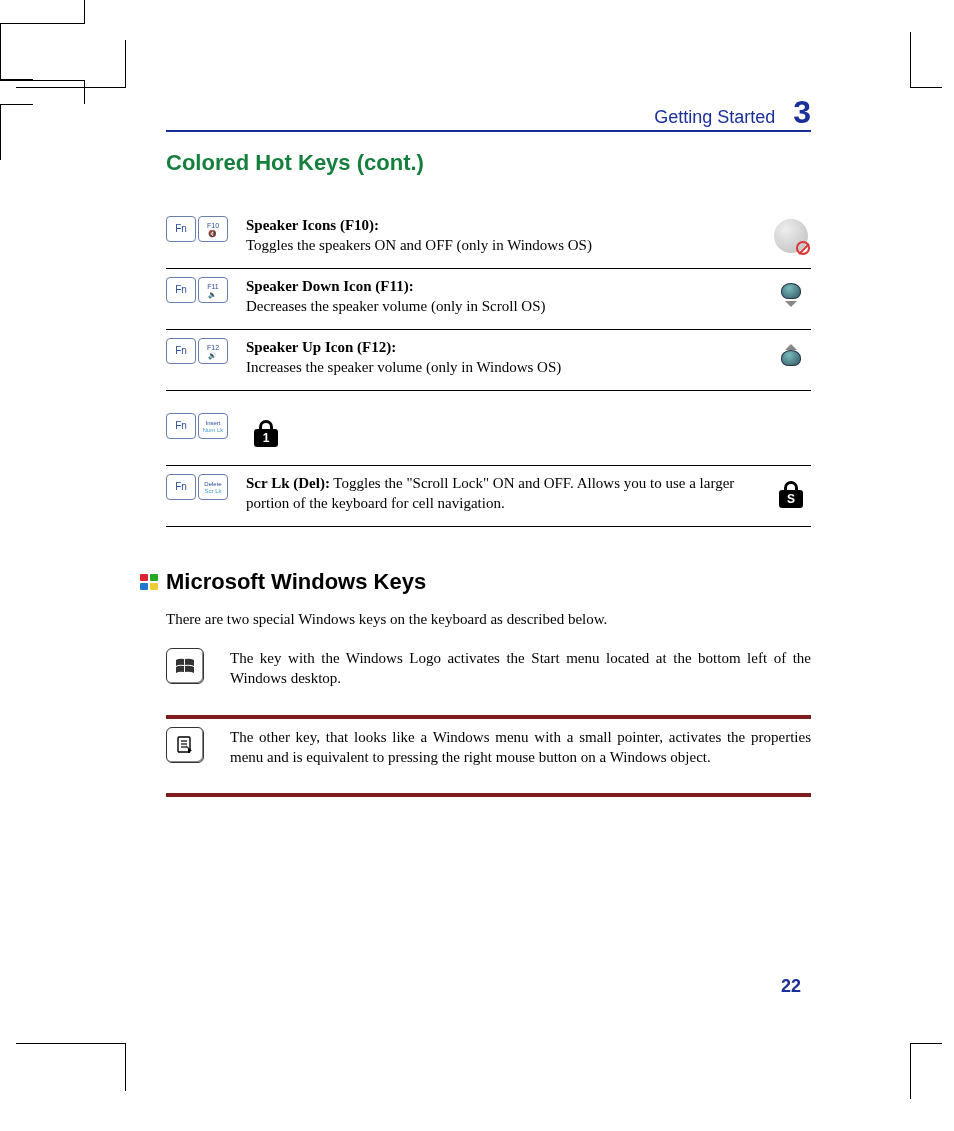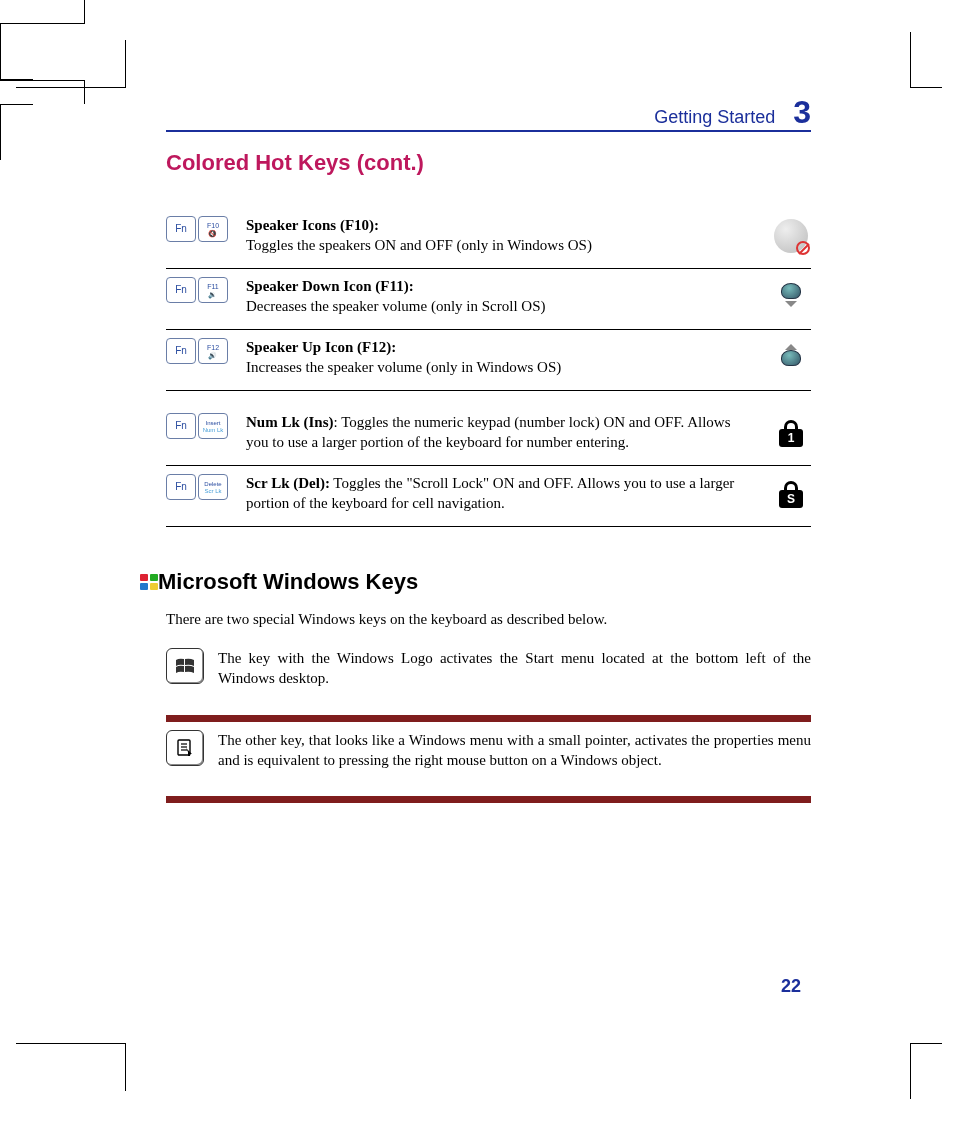--- a/index.html
+++ b/index.html
@@ -49,21 +49,21 @@
     color: #1b2f9b;
     font-family: Arial, Helvetica, sans-serif;
     font-weight: bold;
     font-size: 32px;
     line-height: 1;
   }
   .section-title {
     font-family: Arial, Helvetica, sans-serif;
     font-weight: bold;
     font-size: 22px;
-    color: #be185d;
+    color: #15803d;
     margin-bottom: 32px;
   }
 
   .row {
     display: flex;
     align-items: flex-start;
     border-bottom: 1px solid #000;
     padding: 8px 0 12px 0;
     gap: 8px;
     min-height: 48px;
@@ -95,44 +95,44 @@
 
   .desc { flex: 1; font-size: 15px; line-height: 1.3; padding-right: 8px; }
   .desc b, .desc strong { font-weight: bold; }
 
   .right-icon { width: 40px; height: 40px; flex-shrink:0; display:flex; align-items:center; justify-content:center; }
 
   .lock { position: relative; width: 28px; display:flex; flex-direction:column; align-items:center; }
   .shackle { width: 14px; height: 9px; border: 3px solid #000; border-bottom: none; border-radius: 8px 8px 0 0; }
   .lock-body { width: 24px; height: 18px; background:#000; border-radius:3px; color:#fff; font-family: Arial,sans-serif; font-weight:bold; font-size:12px; display:flex; align-items:center; justify-content:center; }
 
-  .sub-title-row { display:flex; align-items:center; margin-top:42px; }
+  .sub-title-row { display:flex; align-items:center; gap:8px; margin-top:42px; }
   .sub-title {
     font-family: Arial, Helvetica, sans-serif;
     font-weight: bold;
     font-size: 22px;
     color: #000;
   }
   .winflag {
     width: 18px; height: 16px; position: relative; display:inline-block;
   }
   .winflag span { position:absolute; width:8px; height:7px; border-radius:1px; }
   .winflag .q1 { background:#d23; top:0; left:0; }
   .winflag .q2 { background:#2a2; top:0; right:0; }
   .winflag .q3 { background:#27c; bottom:0; left:0; }
   .winflag .q4 { background:#ec3; bottom:0; right:0; }
 
   .intro { font-size: 15px; margin: 16px 0 12px 0; }
 
   .row2 {
     display: flex;
     align-items: flex-start;
-    border-bottom: 7px solid #7f1d1d;
+    border-bottom: 4px solid #7f1d1d;
     padding: 8px 0 26px 0;
-    gap: 14px;
+    gap: 26px;
   }
   .bigkey {
     width: 38px; height: 36px; border: 1.5px solid #333; border-radius: 6px;
     display:flex; align-items:center; justify-content:center; background:#fff; flex-shrink:0;
     box-shadow: inset -1px -1px 0 #888;
   }
   .desc2 { flex:1; font-size:15px; line-height:1.35; text-align: justify; }
 
   .page-num {
     position:absolute; right: 10px; top: 880px;
@@ -234,23 +234,20 @@
   <div class="gap"></div>
 
   <div class="row">
     <div class="key-pair">
       <div class="keycap fn">Fn</div>
       <div class="keycap">
         <span class="top" style="font-size:6px">Insert</span>
         <span class="bot" style="font-size:6px">Num Lk</span>
       </div>
     </div>
-    <div class="desc">
-      <strong>Num Lk (Ins)</strong><span>: Toggles the numeric keypad (number lock) ON and OFF. Allows you to use a larger portion of the keyboard for number entering.</span>
-    </div>
     <div class="right-icon">
       <div class="lock">
           <div class="shackle"></div>
           <div class="lock-body">1</div>
         </div>
     </div>
   </div>
 
   <div class="row">
     <div class="key-pair">

